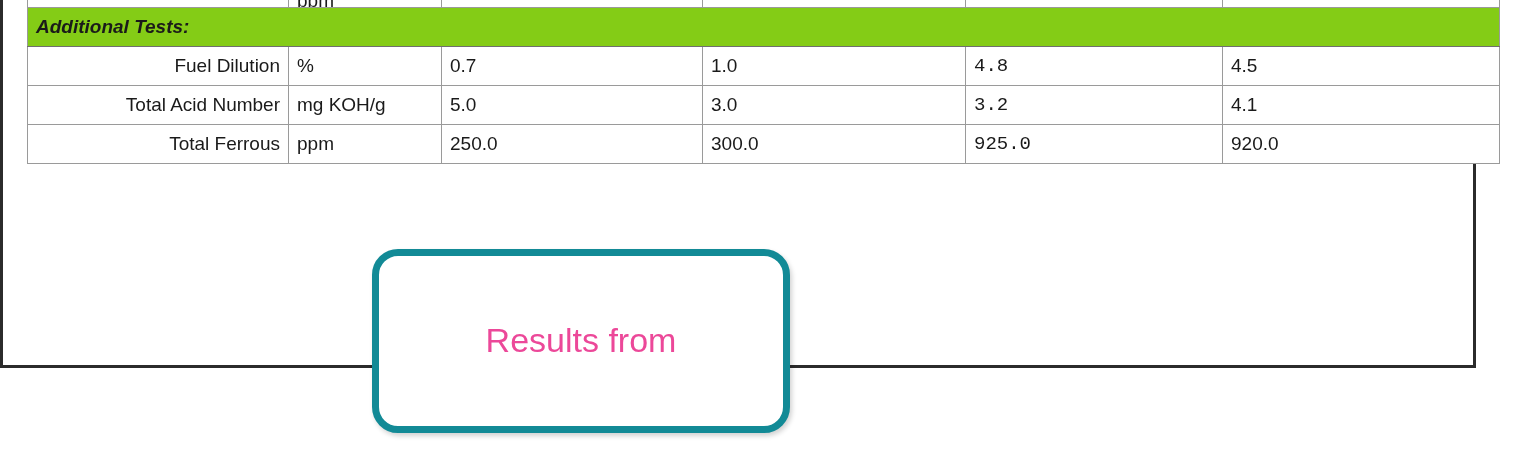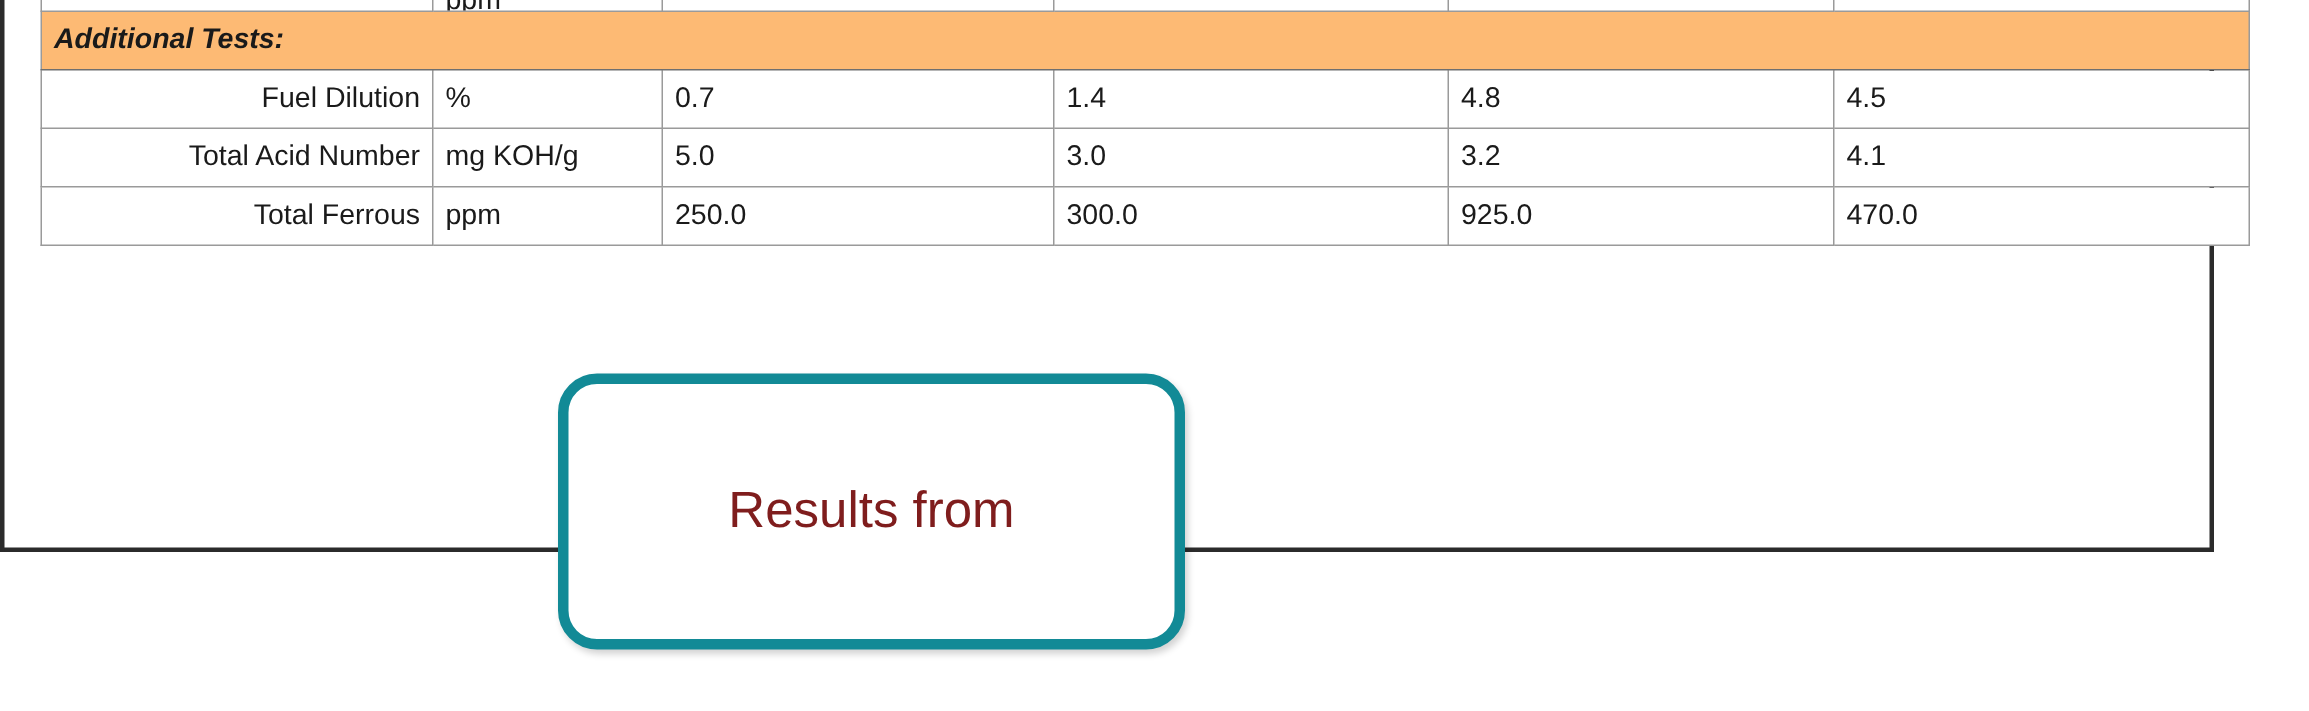--- a/index.html
+++ b/index.html
@@ -50,34 +50,34 @@
     vertical-align: middle;
     background: #ffffff;
     overflow: hidden;
     white-space: nowrap;
   }
   
   .c0 { width: 244px; text-align: right; }
   .c1 { width: 136px; }
   .c2 { width: 244px; }
   .c3 { width: 246px; }
-  .c4 { width: 240px; }
+  .c4 { width: 240px; font-family: Liberation Mono, monospace; }
   .c5 { width: 260px; margin-left: 22px; }
 
   tr.clipped-row td {
     height: 12px;
     padding-top: 0;
     padding-bottom: 0;
     line-height: 10px;
     font-size: 19px;
     color: #1a1a1a;
   }
 
   tr.section-row td {
-    background: #fdba74;
+    background: #84cc16;
     font-weight: bold;
     font-style: italic;
     font-size: 19px;
     border-top: 1px solid #6f6f6f;
     border-bottom: 1px solid #6f6f6f;
   }
 
   
   .callout {
     position: absolute;
@@ -88,21 +88,21 @@
     box-sizing: border-box;
     border: 7px solid #128a96;
     border-radius: 26px;
     background: #ffffff;
     display: flex;
     align-items: center;
     justify-content: center;
     text-align: center;
     font-size: 34px;
     line-height: 1.28;
-    color: #7f1d1d;
+    color: #ec4899;
     box-shadow: 2px 3px 5px rgba(0,0,0,0.18);
     z-index: 5;
   }
   .callout-text {
     padding: 0 10px;
   }
 </style>
 </head>
 <body>
 
@@ -118,39 +118,39 @@
           <td class="c4"></td>
           <td class="c5"></td>
         </tr>
         <tr class="section-row">
           <td colspan="6">Additional Tests:</td>
         </tr>
         <tr>
           <td class="c0">Fuel Dilution</td>
           <td class="c1">%</td>
           <td class="c2">0.7</td>
-          <td class="c3">1.4</td>
+          <td class="c3">1.0</td>
           <td class="c4">4.8</td>
           <td class="c5">4.5</td>
         </tr>
         <tr>
           <td class="c0">Total Acid Number</td>
           <td class="c1">mg KOH/g</td>
           <td class="c2">5.0</td>
           <td class="c3">3.0</td>
           <td class="c4">3.2</td>
           <td class="c5">4.1</td>
         </tr>
         <tr>
           <td class="c0">Total Ferrous</td>
           <td class="c1">ppm</td>
           <td class="c2">250.0</td>
           <td class="c3">300.0</td>
           <td class="c4">925.0</td>
-          <td class="c5">470.0</td>
+          <td class="c5">920.0</td>
         </tr>
       </tbody>
     </table>
   </div>
 </div>
 
 <div class="callout">
   <div class="callout-text">
     <div>Results from</div>
   </div>

